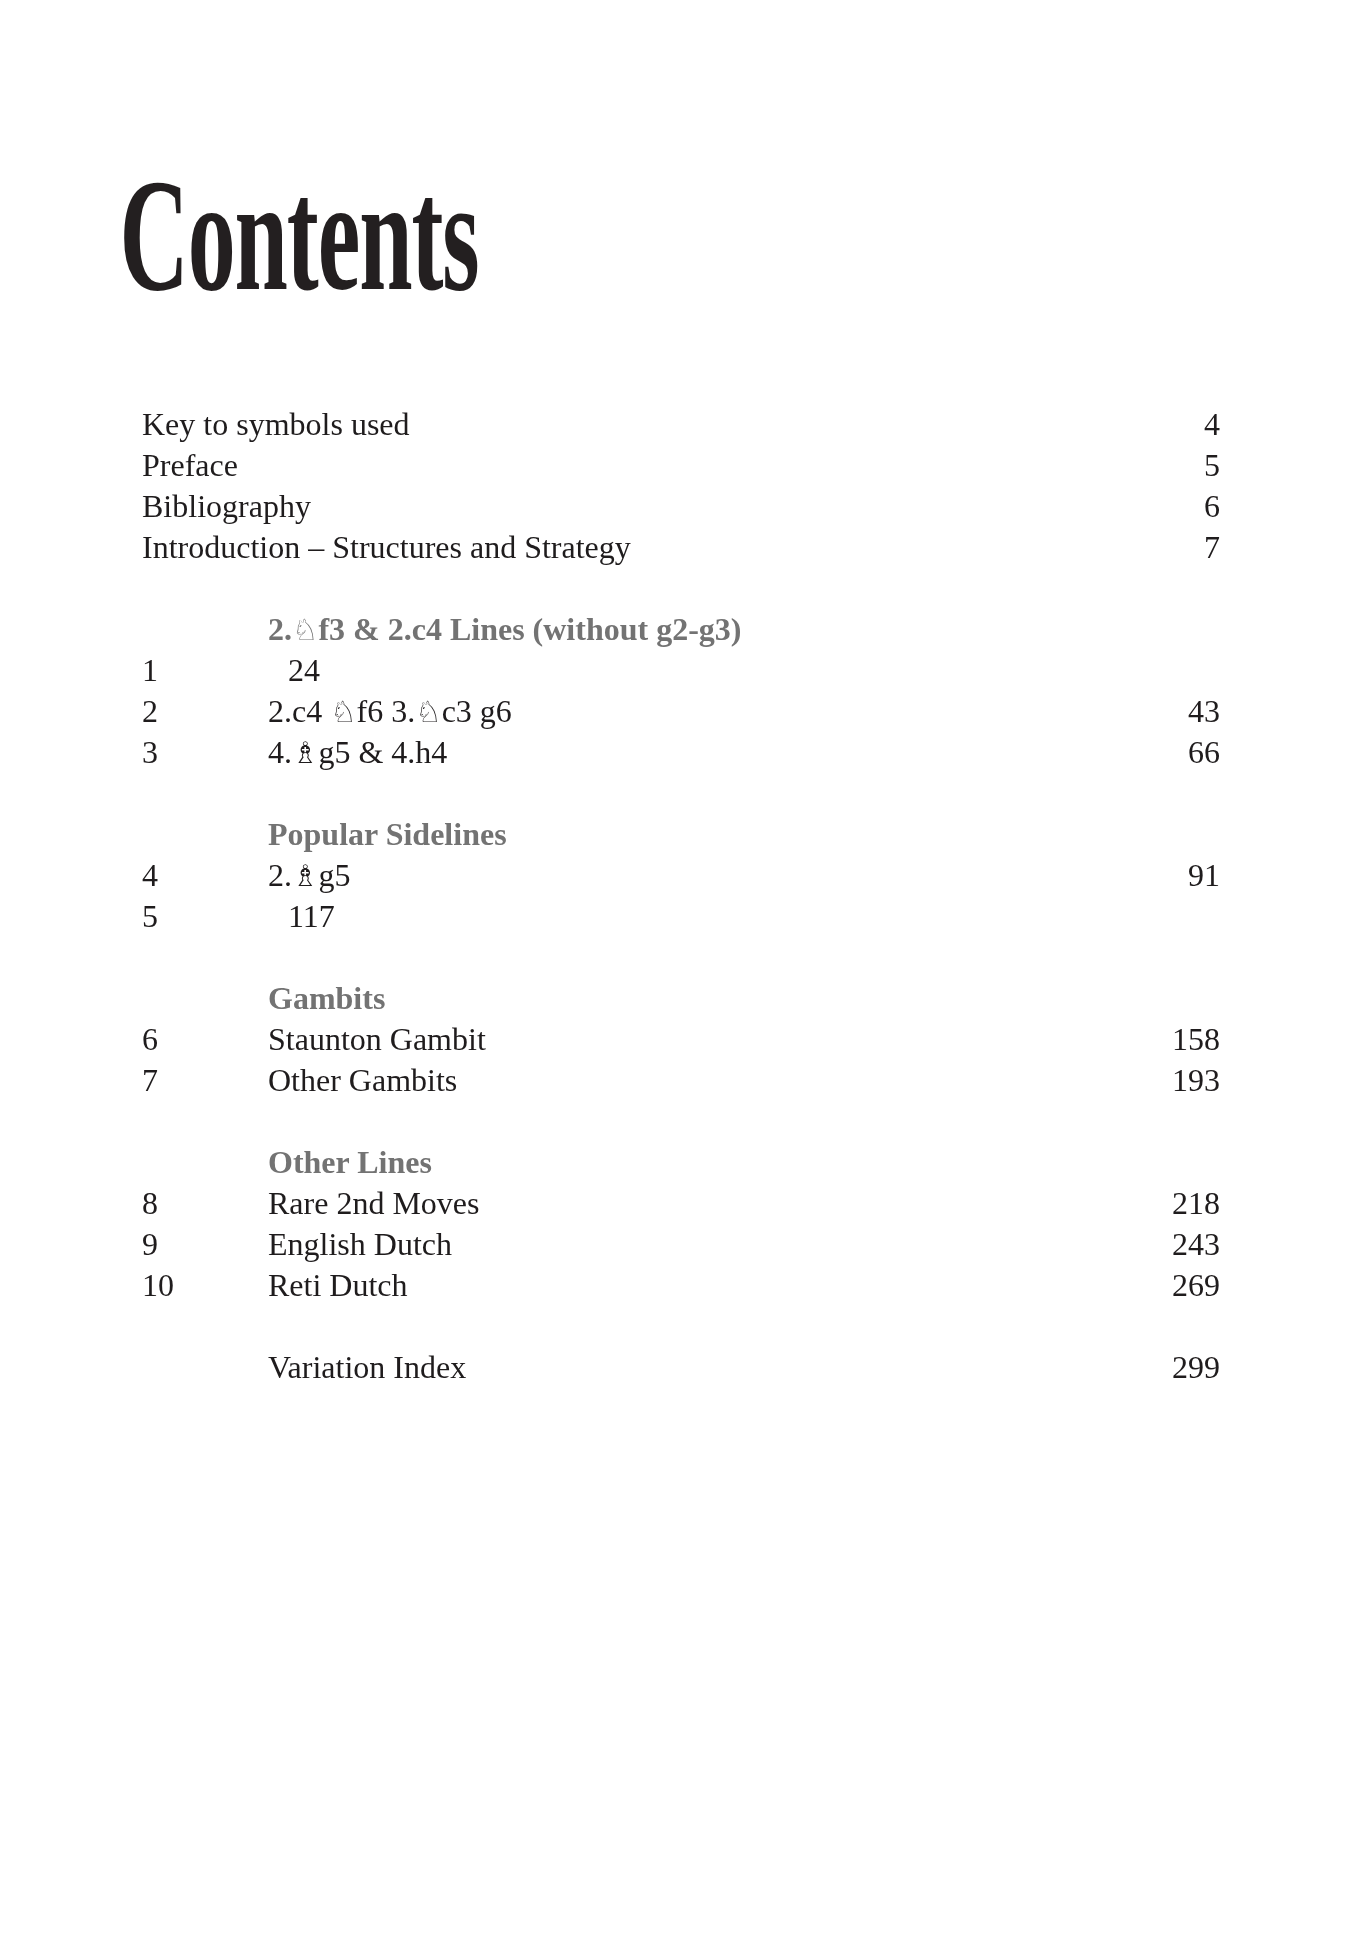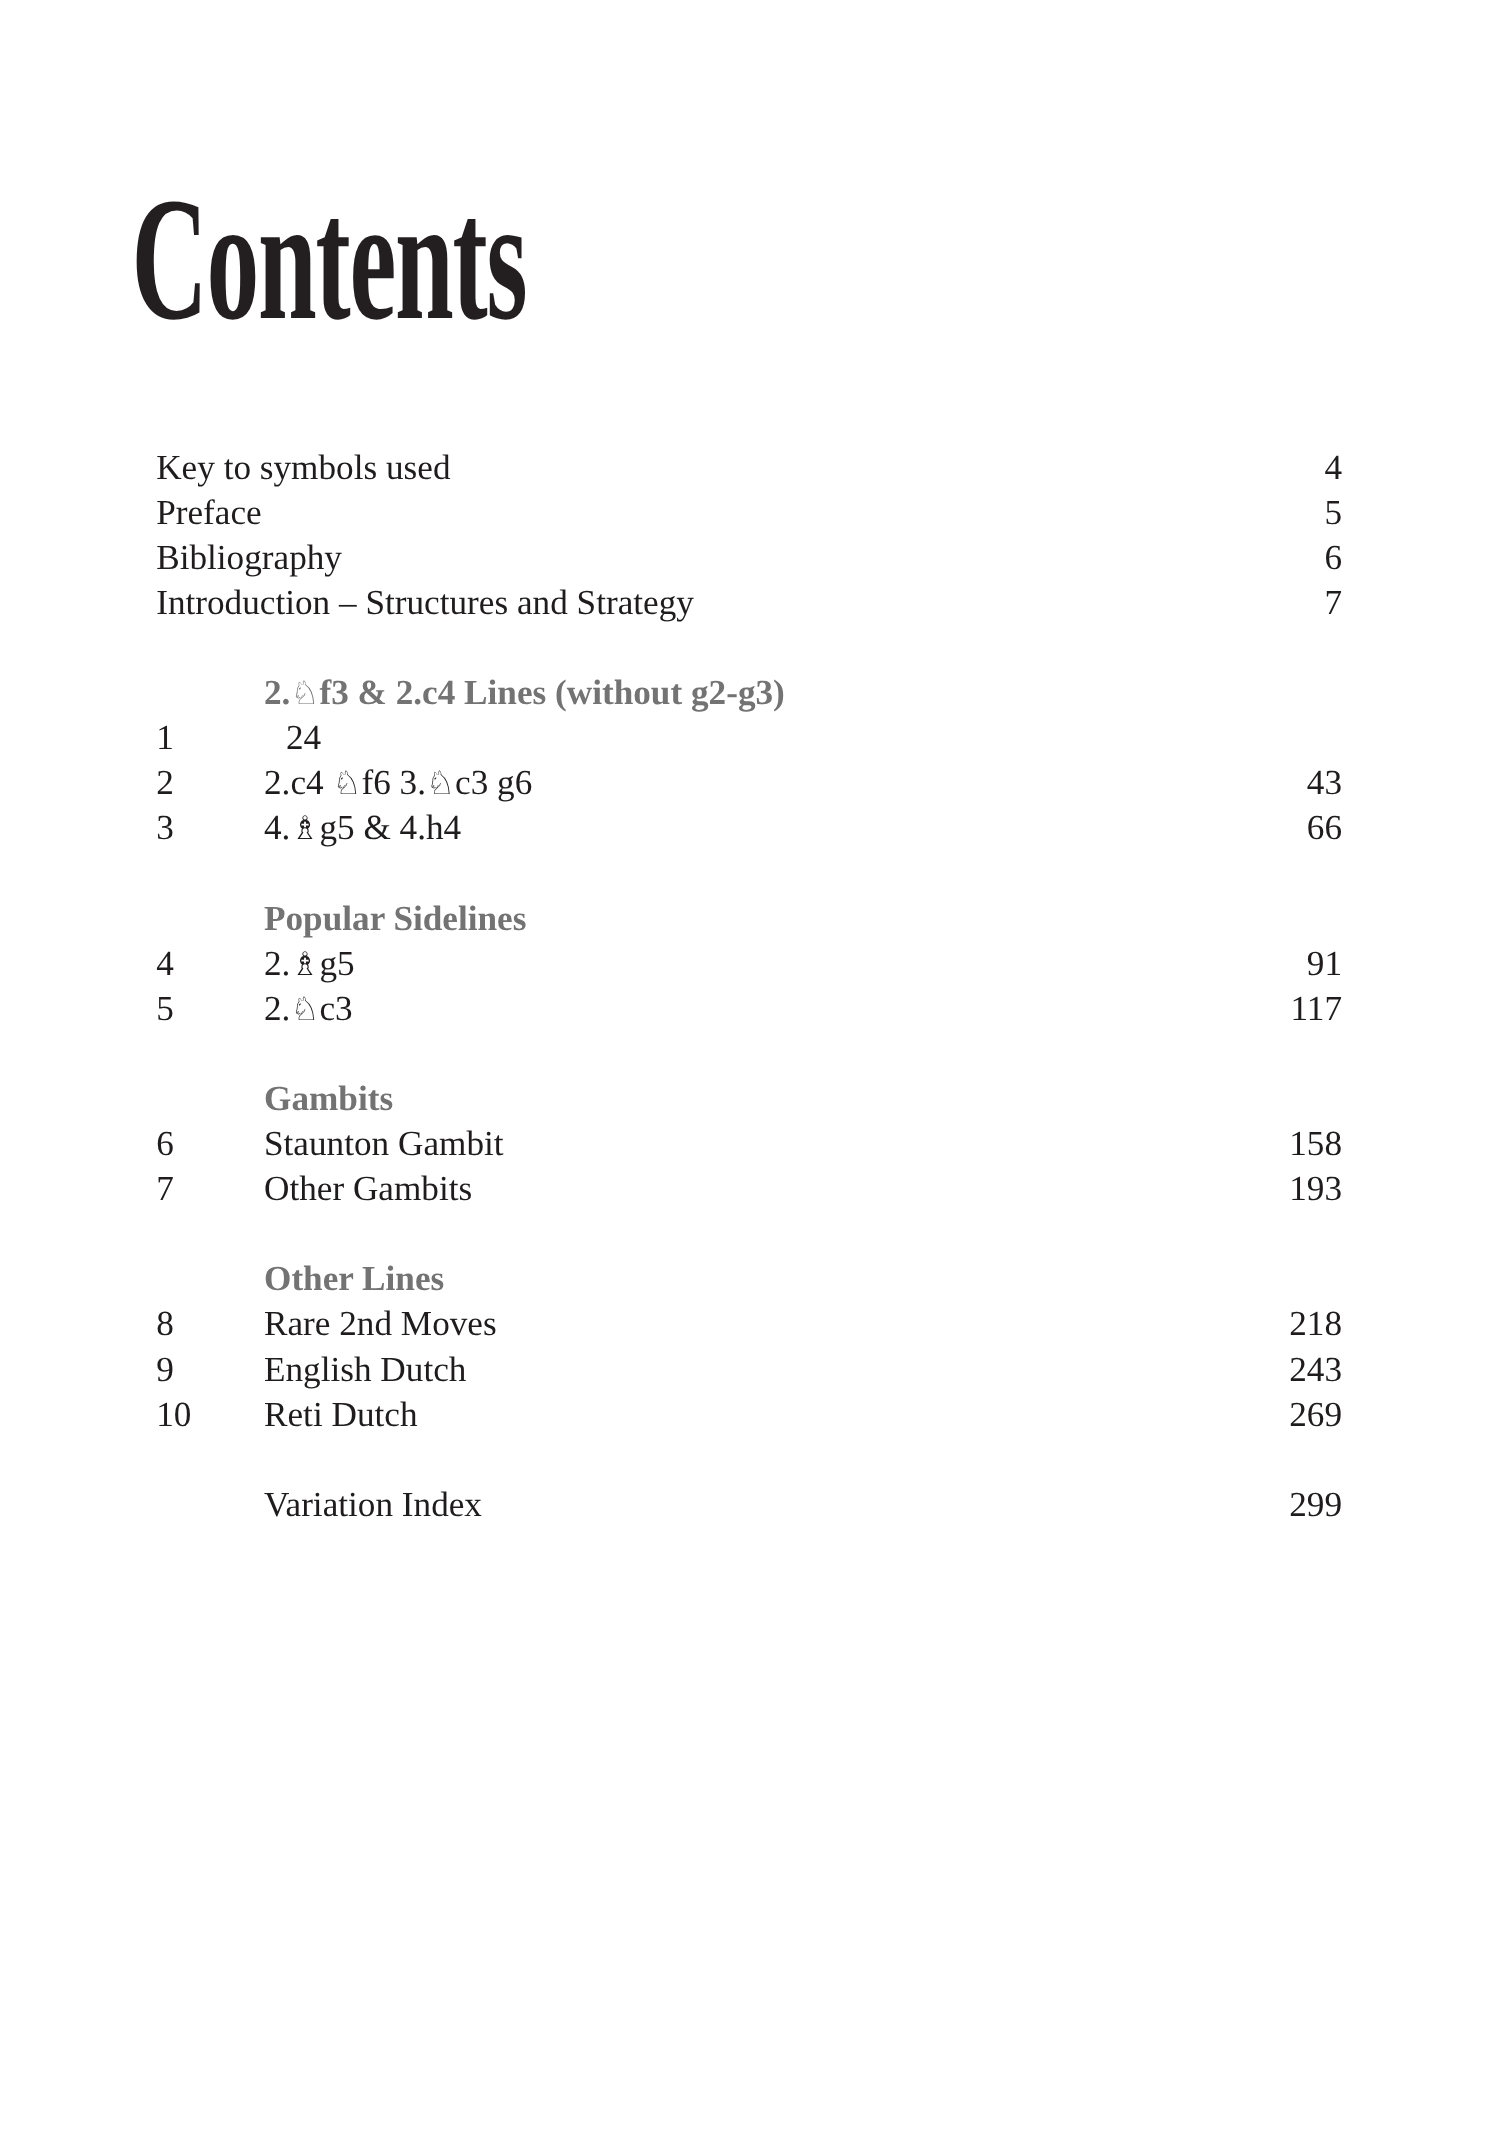--- a/index.html
+++ b/index.html
@@ -35,20 +35,21 @@
     letter-spacing: -0.012em;
   }
   .toc {
     margin: 89px 142px 0 142px;
     font-size: 32px;
     line-height: 41px;
   }
   .row {
     display: flex;
     align-items: center;
+    gap: 28px;
   }
   .col-num {
     flex: 0 0 98px;
   }
   .col-label {
     flex: 1 1 auto;
     white-space: nowrap;
   }
   .col-page {
     flex: 0 0 auto;
@@ -121,21 +122,20 @@
           <span class="col-num"></span>
           <span class="col-label">Popular Sidelines</span>
         </div>
         <div class="row">
           <span class="col-num">4</span>
           <span class="col-label">2.<span class="fig">♗</span>g5</span>
           <span class="col-page">91</span>
         </div>
         <div class="row">
           <span class="col-num">5</span>
-          <span class="col-label">2.<span class="fig">♘</span>c3</span>
           <span class="col-page">117</span>
         </div>
         <div class="spacer"></div>
         <div class="row heading-row">
           <span class="col-num"></span>
           <span class="col-label">Gambits</span>
         </div>
         <div class="row">
           <span class="col-num">6</span>
           <span class="col-label">Staunton Gambit</span>

